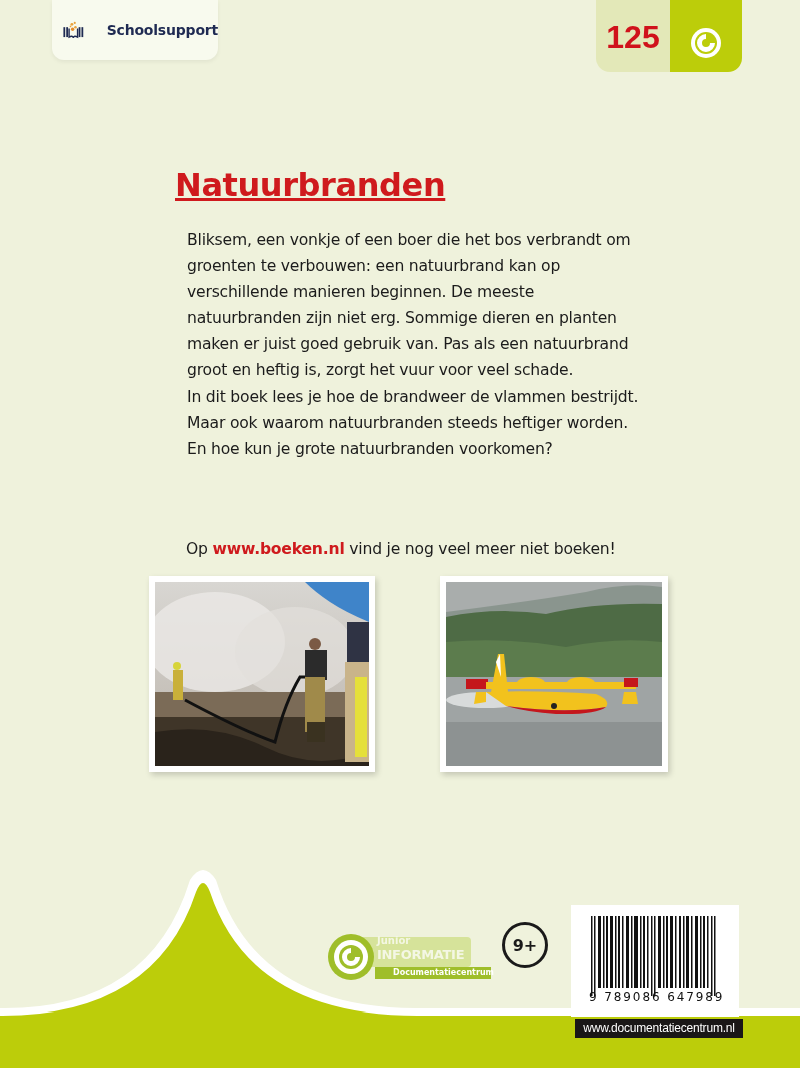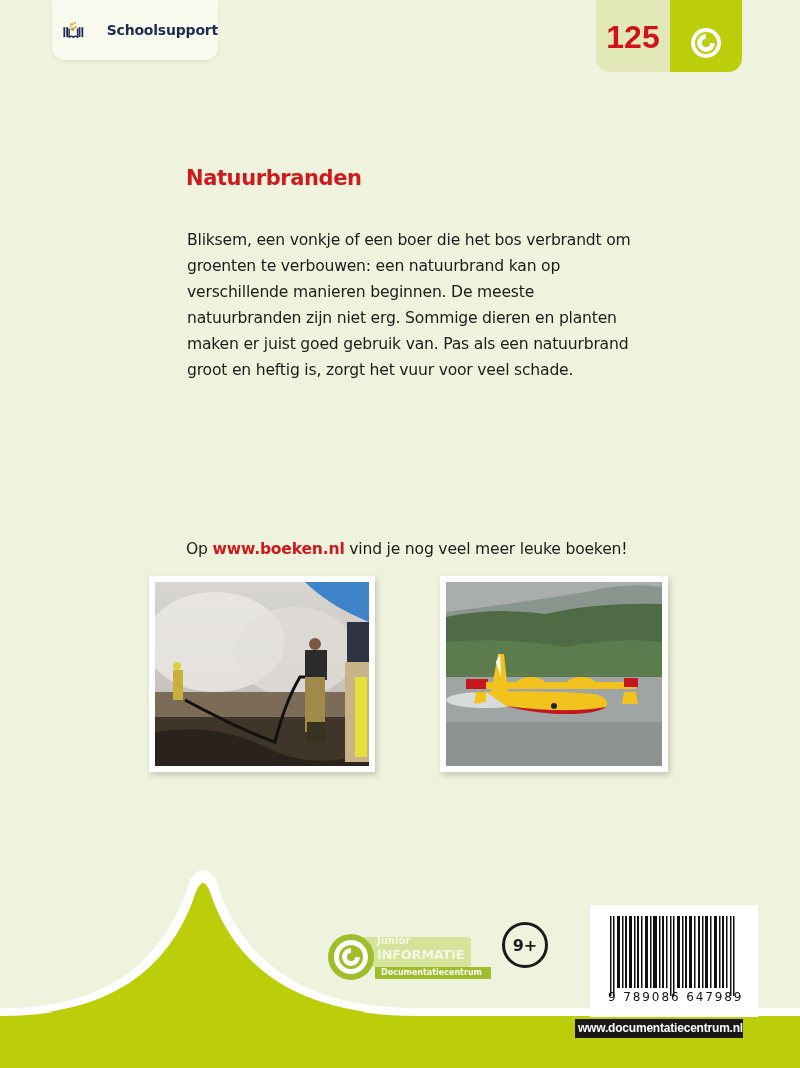--- a/index.html
+++ b/index.html
@@ -35,23 +35,23 @@
     font-family: "Liberation Sans", sans-serif; font-weight: bold;
     font-size: 32px; color: #d0121b; padding-top: 2px;
   }
   .series-tab .series-logo {
     flex: 1; background: #bccd0a;
     display: flex; align-items: center; justify-content: center; padding-top: 14px;
   }
 
   
   .title {
-    position: absolute; left: 186px; top: 166px;
+    position: absolute; left: 175px; top: 166px;
     font-family: "DejaVu Sans", sans-serif; font-weight: bold;
-    font-size: 21px; color: #cf1a1d; letter-spacing: -0.4px;
+    font-size: 32px; color: #cf1a1d; letter-spacing: -0.4px; text-decoration: underline;
   }
   .blurb {
     position: absolute; left: 186px; top: 226px; width: 460px;
     font-family: "DejaVu Sans", sans-serif; font-size: 15.6px; line-height: 26px;
     color: #1b1b1b; letter-spacing: -0.2px;
   }
   .blurb p { margin: 1px; }
   .promo {
     position: absolute; left: 186px; top: 536px; width: 460px;
     font-family: "DejaVu Sans", sans-serif; font-size: 15.6px; line-height: 26px;
@@ -77,47 +77,47 @@
     position: absolute; left: 50px; top: 2px; font-family: "DejaVu Sans", sans-serif;
     font-weight: bold; font-size: 10px; color: #f4f7e4;
   }
   .jr-logo .jr-text2 {
     position: absolute; left: 50px; top: 14px; font-family: "DejaVu Sans", sans-serif;
     font-weight: bold; font-size: 13px; color: #f4f7e4; letter-spacing: -0.3px;
   }
   .jr-logo .jr-text3 {
     position: absolute; left: 48px; top: 34px; width: 116px; height: 12px;
     background: #9fbe2a; color: #ffffff; font-family: "DejaVu Sans", sans-serif;
-    font-weight: bold; font-size: 8px; line-height: 12px; padding-left: 6px;
+    font-weight: bold; font-size: 8px; line-height: 12px; padding-left: 18px;
   }
 
   
   .age-badge {
     position: absolute; left: 502px; top: 922px; width: 46px; height: 46px;
     border: 3px solid #1a1a1a; border-radius: 50%;
     display: flex; align-items: center; justify-content: center;
     font-family: "DejaVu Sans", sans-serif; font-weight: bold; font-size: 16px; color: #1a1a1a;
   }
 
   
   .barcode-box {
-    position: absolute; left: 590px; top: 905px; width: 168px; height: 112px;
+    position: absolute; left: 571px; top: 905px; width: 168px; height: 112px;
     background: #ffffff;
   }
   .barcode-box svg { position: absolute; left: 20px; top: 11px; }
   .isbn {
     position: absolute; left: 18px; top: 85px; width: 140px;
     font-family: "DejaVu Sans", sans-serif; font-size: 12px; letter-spacing: 1.9px; color: #111;
     background: transparent;
   }
   .site-strip {
     position: absolute; left: 575px; top: 1019px; width: 168px; height: 19px;
     background: #1a1717; color: #ffffff;
-    font-family: "Liberation Sans", sans-serif; font-weight: bold; font-size: 12px;
-    line-height: 19px; text-align: right; letter-spacing: -0.2px;
+    font-family: "Liberation Sans", sans-serif; font-weight: normal; font-size: 12px;
+    line-height: 19px; text-align: center; letter-spacing: -0.2px;
   }
 </style>
 </head>
 <body>
 
 <div class="publisher-tab">
   <svg class="pub-icon" viewBox="0 0 32 26">
     <rect x="2" y="9" width="2.5" height="14" fill="#1f2a52"></rect>
     <rect x="6" y="9" width="2.5" height="14" fill="#1f2a52"></rect>
     <path d="M10 11 L10 23 Q15 20 16 24 Q17 20 22 23 L22 11" fill="none" stroke="#1f2a52" stroke-width="2"></path>
@@ -141,24 +141,25 @@
       <path d="M17 8 A9 9 0 1 0 26 17 L21 17 A4 4 0 1 1 17 13 Z" fill="#ffffff"></path>
       <circle cx="17" cy="17" r="2.5" fill="#bccd0a"></circle>
     </svg>
   </div>
 </div>
 
 <h1 class="title">Natuurbranden</h1>
 
 <div class="blurb">
   <p>Bliksem, een vonkje of een boer die het bos verbrandt om groenten te verbouwen: een natuurbrand kan op verschillende manieren beginnen. De meeste natuurbranden zijn niet erg. Sommige dieren en planten maken er juist goed gebruik van. Pas als een natuurbrand groot en heftig is, zorgt het vuur voor veel schade.</p>
+  <p>In dit boek lees je hoe de brandweer de vlammen bestrijdt. Maar ook waarom natuurbranden steeds heftiger worden. En hoe kun je grote natuurbranden voorkomen?</p>
 </div>
 
 <div class="promo">
-  <span>Op </span><a class="link">www.boeken.nl</a><span> vind je nog veel meer leuke boeken!</span>
+  <span>Op </span><a class="link">www.boeken.nl</a><span> vind je nog veel meer niet boeken!</span>
 </div>
 
 <div class="photo photo-1">
   <svg viewBox="0 0 214 184" preserveAspectRatio="none">
     <defs>
       <linearGradient id="smoke" x1="0" y1="0" x2="0" y2="1">
         <stop offset="0" stop-color="#d8d6d2"></stop>
         <stop offset="0.6" stop-color="#c7c2bb"></stop>
         <stop offset="1" stop-color="#9a8d7c"></stop>
       </linearGradient>

